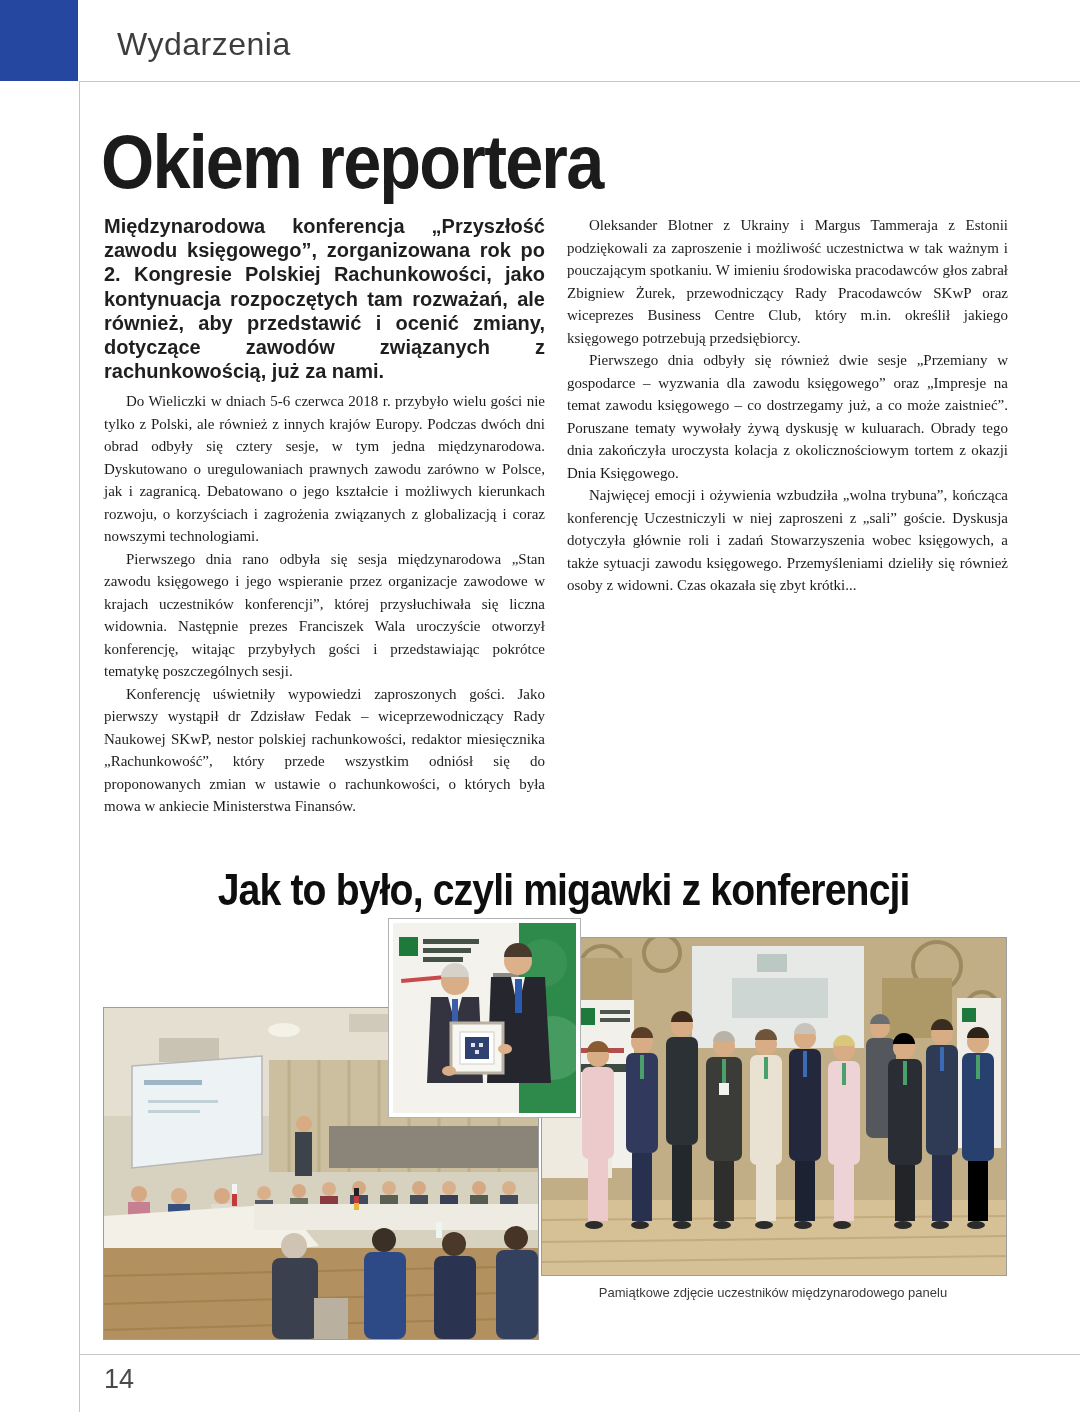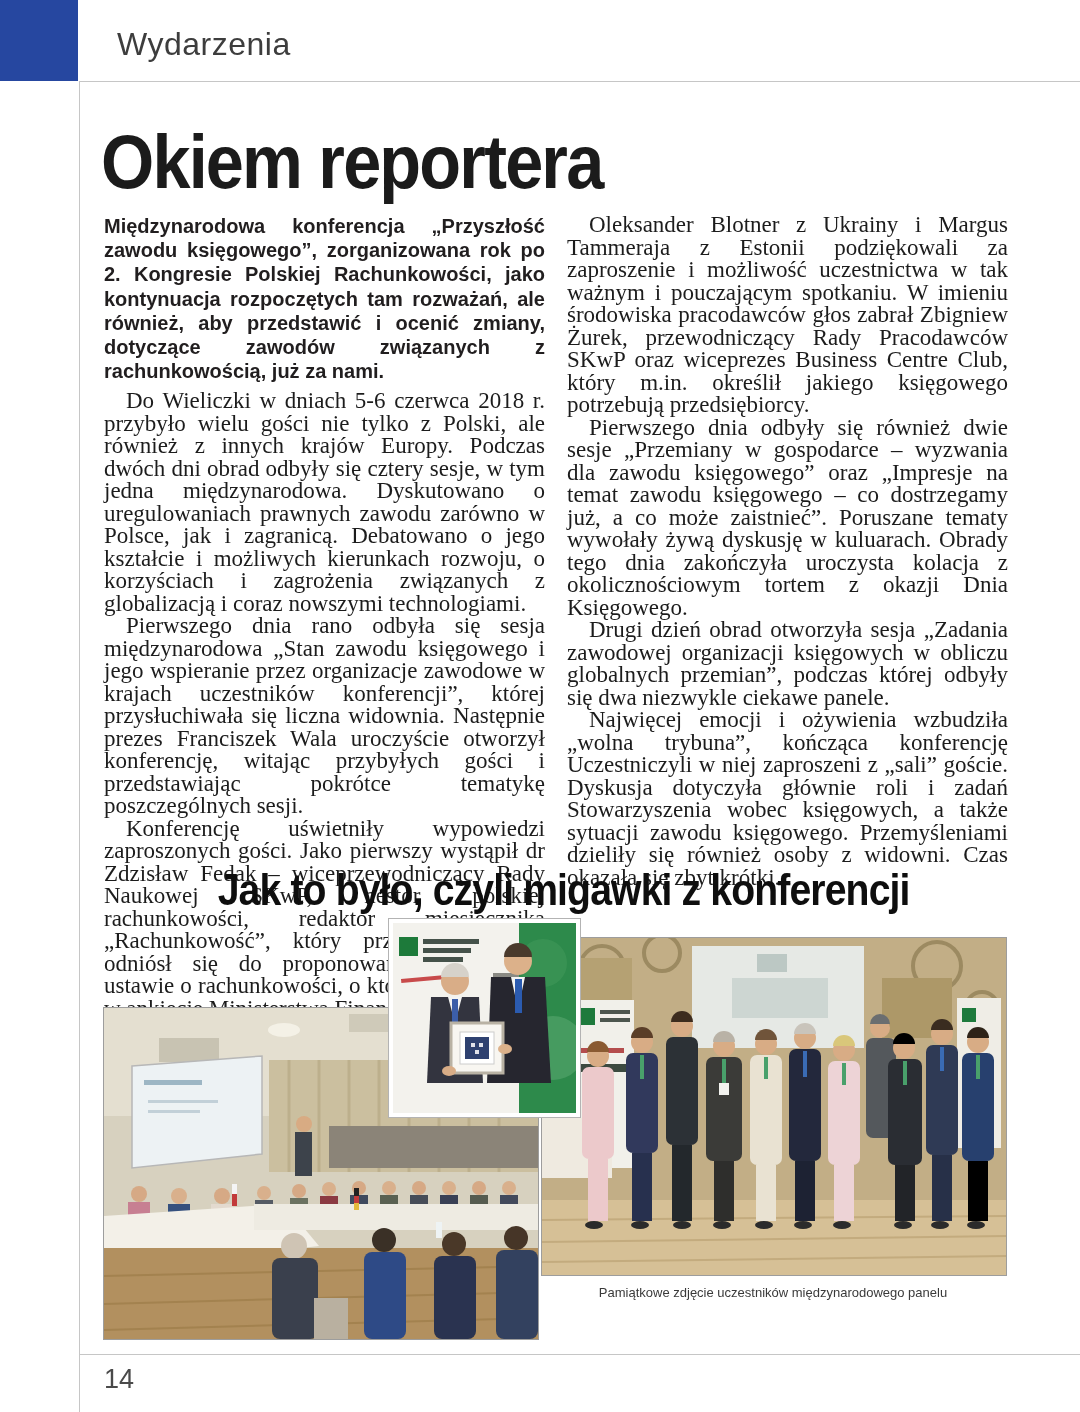--- a/index.html
+++ b/index.html
@@ -16,21 +16,21 @@
   .title{position:absolute;left:101px;top:118px;margin:0;font-size:76px;font-weight:700;
          color:#1b1b1b;letter-spacing:-2px;transform:scaleX(.9);transform-origin:left center;
          white-space:nowrap;}
 
   
   .col{position:absolute;top:214px;width:441px;}
   .col-left{left:104px;}
   .col-right{left:567px;}
   p.lead{margin:0 0 7px 0;font-family:"Liberation Sans",sans-serif;font-weight:700;
          font-size:20px;line-height:24.2px;text-align:justify;color:#211e1f;}
-  p.body{margin:0;font-family:"Liberation Serif",serif;font-size:23px;line-height:22.5px;
+  p.body{margin:0;font-family:"Liberation Serif",serif;font-size:15px;line-height:22.5px;
          text-align:justify;text-indent:22px;color:#1c1c1c;hyphens:auto;-webkit-hyphens:auto;}
 
   .subheading-wrap{position:absolute;left:104px;top:856px;width:904px;text-align:center;margin:8px;}
   .subheading{display:inline-block;font-size:45px;font-weight:700;color:#0e0e0e;
               letter-spacing:-1px;transform:scaleX(.87);transform-origin:center;white-space:nowrap;}
 
   
   .photo{position:absolute;overflow:hidden;}
   .photo svg{display:block;width:100%;height:100%;}
   .photo-conference{left:103px;top:1007px;width:434px;height:331px;border:1px solid #9d9d9d;z-index:1;}
@@ -58,21 +58,20 @@
 <div class="col col-left">
   <p class="lead">Międzynarodowa konferencja „Przyszłość zawodu księgowego”, zorganizowana rok po 2. Kongresie Polskiej Rachunkowości, jako kontynuacja rozpoczętych tam rozważań, ale również, aby przedstawić i ocenić zmiany, dotyczące zawodów związanych z rachunkowością, już za nami.</p>
   <p class="body">Do Wieliczki w dniach 5-6 czerwca 2018 r. przybyło wielu gości nie tylko z Polski, ale również z innych krajów Europy. Podczas dwóch dni obrad odbyły się cztery sesje, w tym jedna międzynarodowa. Dyskutowano o uregulowaniach prawnych zawodu zarówno w Polsce, jak i zagranicą. Debatowano o jego kształcie i możliwych kierunkach rozwoju, o korzyściach i zagrożenia związanych z globalizacją i coraz nowszymi technologiami.</p>
   <p class="body">Pierwszego dnia rano odbyła się sesja międzynarodowa „Stan zawodu księgowego i jego wspieranie przez organizacje zawodowe w krajach uczestników konferencji”, której przysłuchiwała się liczna widownia. Następnie prezes Franciszek Wala uroczyście otworzył konferencję, witając przybyłych gości i przedstawiając pokrótce tematykę poszczególnych sesji.</p>
   <p class="body">Konferencję uświetniły wypowiedzi zaproszonych gości. Jako pierwszy wystąpił dr Zdzisław Fedak – wiceprzewodniczący Rady Naukowej SKwP, nestor polskiej rachunkowości, redaktor miesięcznika „Rachunkowość”, który przede wszystkim odniósł się do proponowanych zmian w ustawie o rachunkowości, o których była mowa w ankiecie Ministerstwa Finansów.</p>
 </div>
 
 <div class="col col-right">
   <p class="body">Oleksander Blotner z Ukrainy i Margus Tammeraja z Estonii podziękowali za zaproszenie i możliwość uczestnictwa w tak ważnym i pouczającym spotkaniu. W imieniu środowiska pracodawców głos zabrał Zbigniew Żurek, przewodniczący Rady Pracodawców SKwP oraz wiceprezes Business Centre Club, który m.in. określił jakiego księgowego potrzebują przedsiębiorcy.</p>
   <p class="body">Pierwszego dnia odbyły się również dwie sesje „Przemiany w gospodarce – wyzwania dla zawodu księgowego” oraz „Impresje na temat zawodu księgowego – co dostrzegamy już, a co może zaistnieć”. Poruszane tematy wywołały żywą dyskusję w kuluarach. Obrady tego dnia zakończyła uroczysta kolacja z okolicznościowym tortem z okazji Dnia Księgowego.</p>
-  <p class="body">Drugi dzień obrad otworzyła sesja „Zadania zawodowej organizacji księgowych w obliczu globalnych przemian”, podczas której odbyły się dwa niezwykle ciekawe panele.</p>
   <p class="body">Najwięcej emocji i ożywienia wzbudziła „wolna trybuna”, kończąca konferencję Uczestniczyli w niej zaproszeni z „sali” goście. Dyskusja dotyczyła głównie roli i zadań Stowarzyszenia wobec księgowych, a także sytuacji zawodu księgowego. Przemyśleniami dzieliły się również osoby z widowni. Czas okazała się zbyt krótki...</p>
 </div>
 
 <h2 class="subheading-wrap"><span class="subheading">Jak to było, czyli migawki z konferencji</span></h2>
 
 <div class="photo photo-conference">
   <svg viewBox="0 0 434 331" preserveAspectRatio="none">
     <rect width="434" height="331" fill="#d7d1bf"></rect>
     <rect width="434" height="108" fill="#e4dfd0"></rect>
     <rect x="55" y="30" width="60" height="24" fill="#c8c3b2"></rect>

